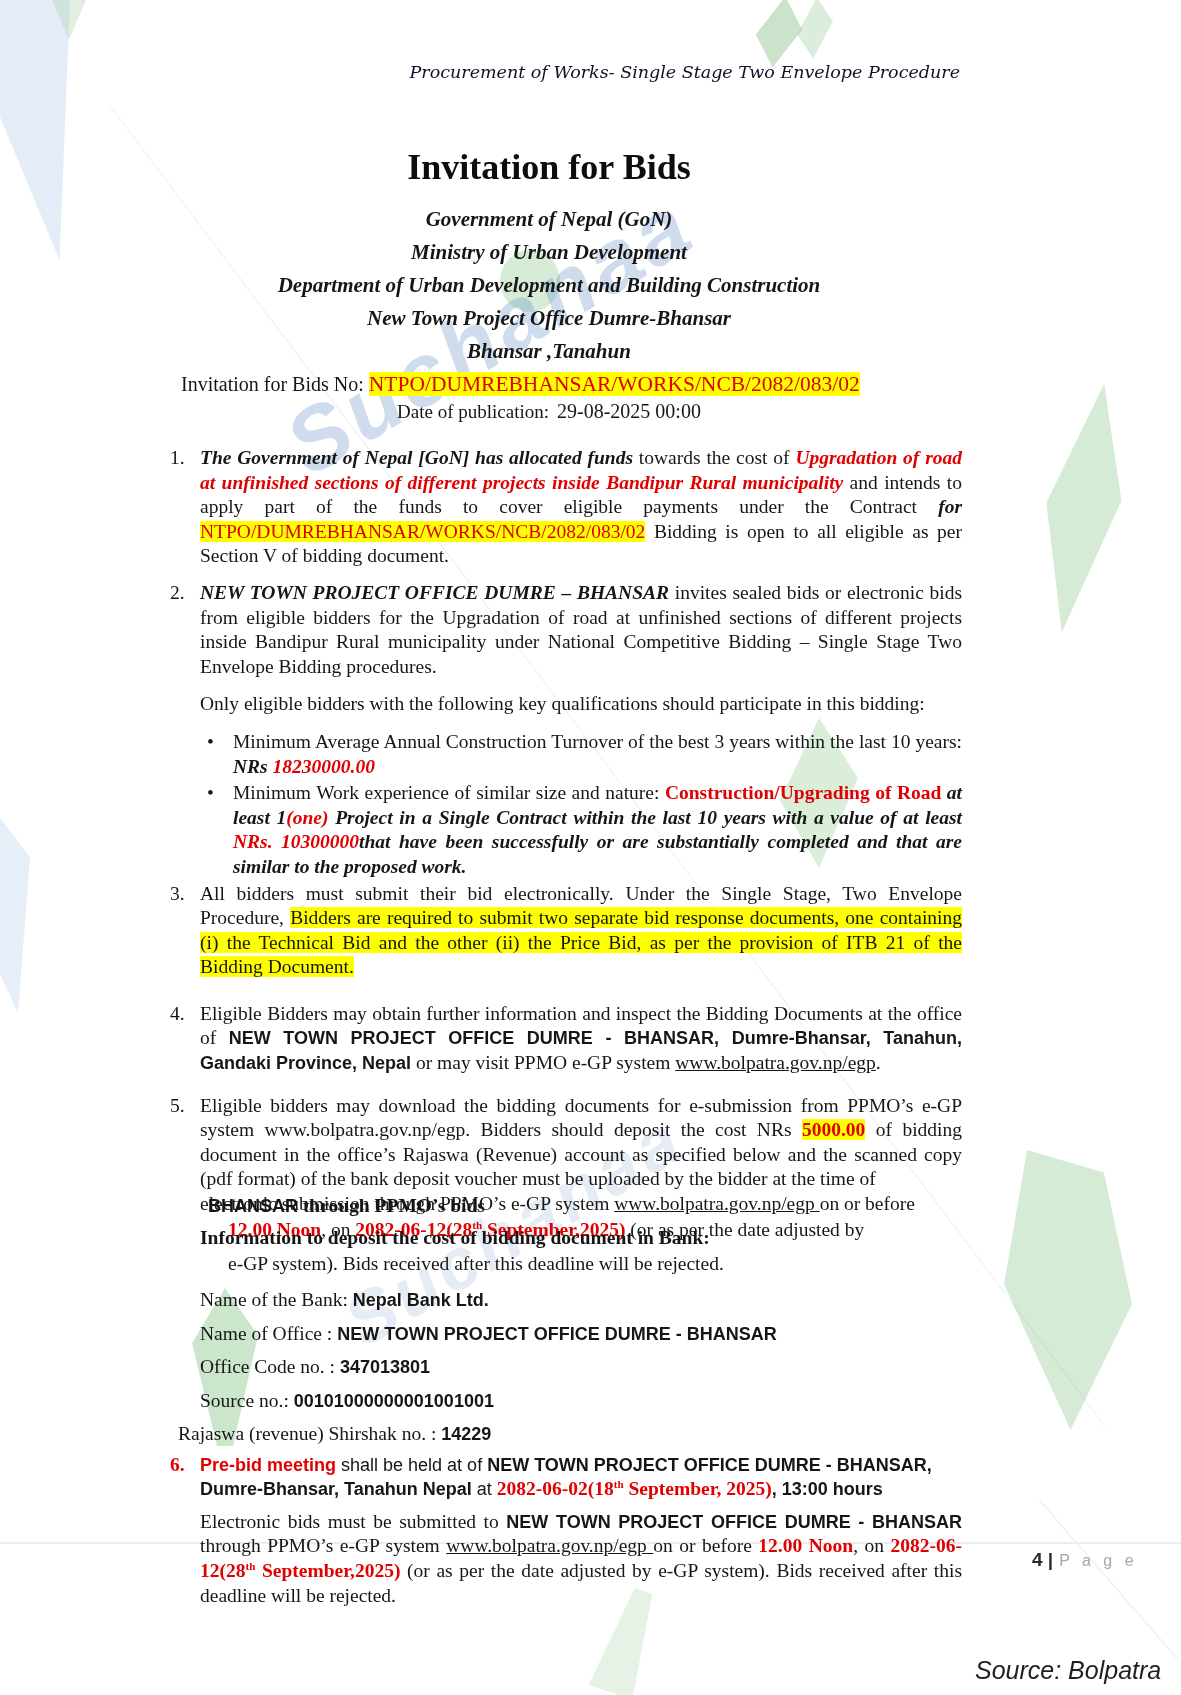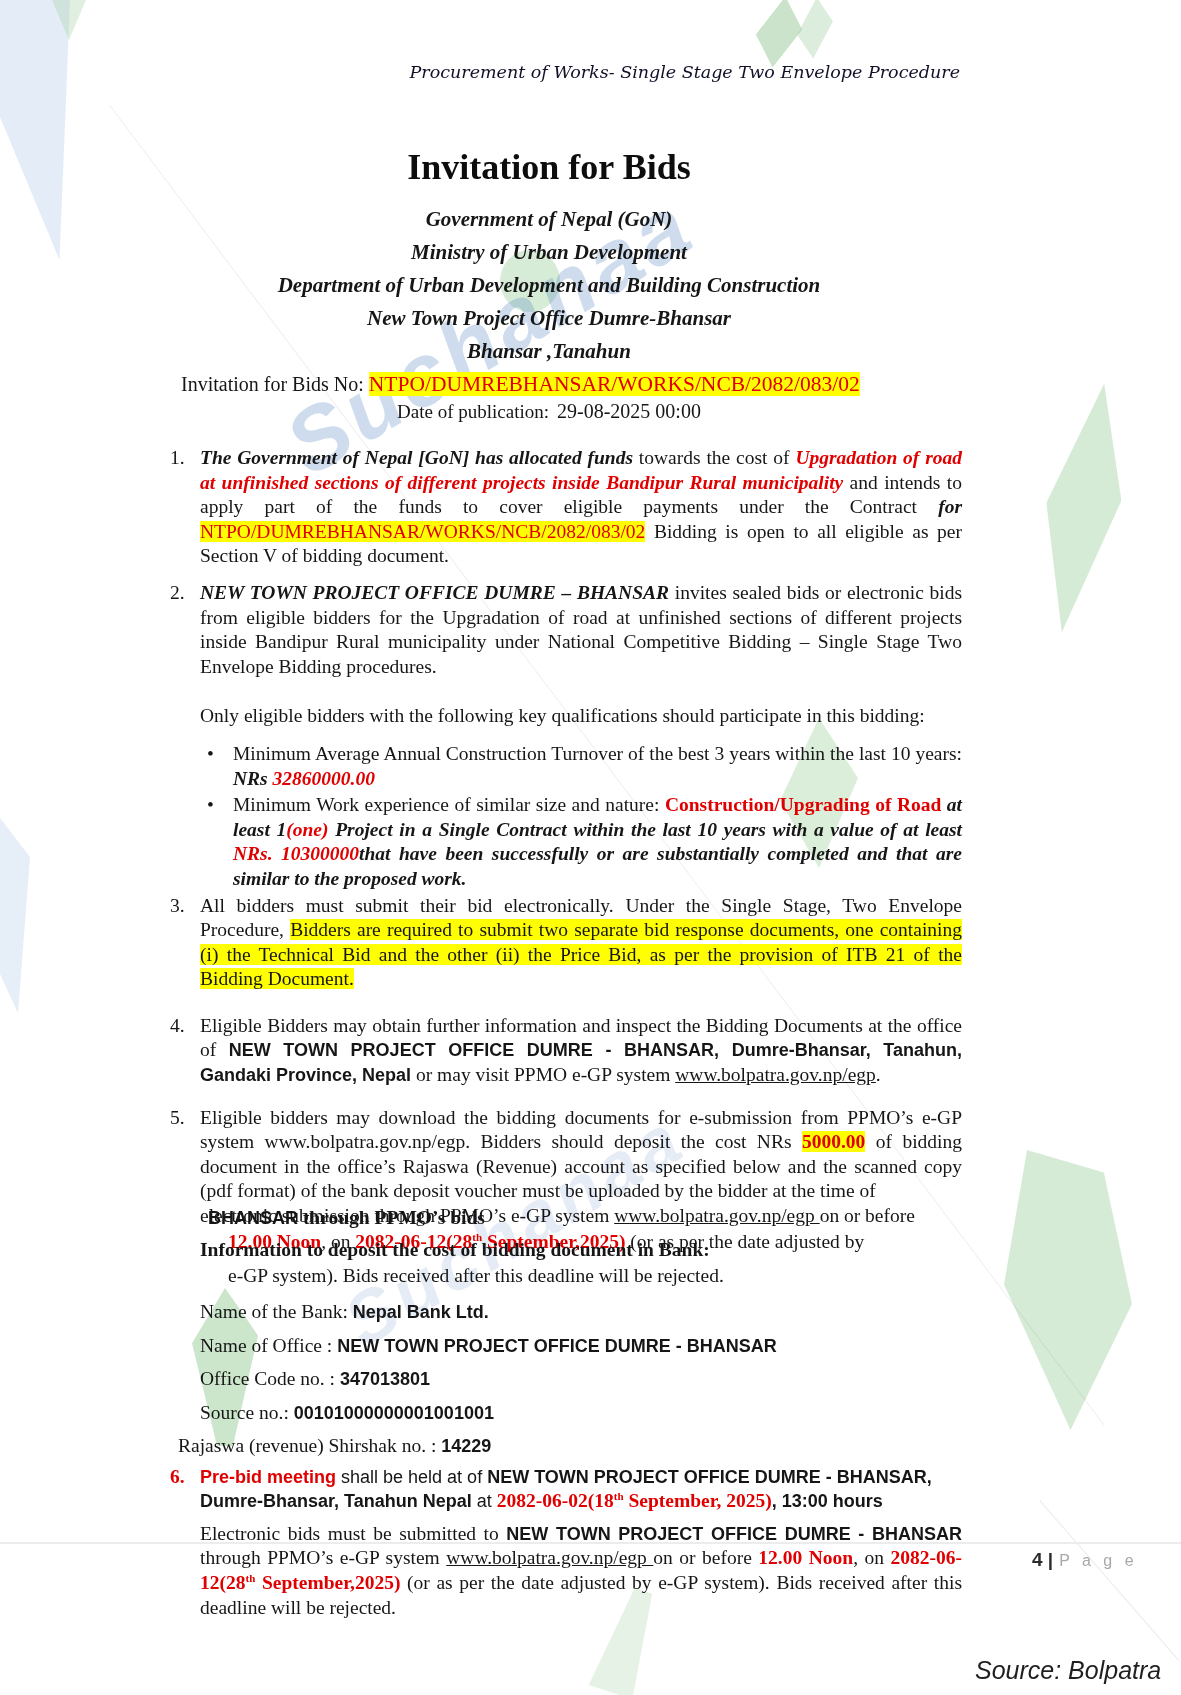--- a/index.html
+++ b/index.html
@@ -122,24 +122,24 @@
 
   <div class="doc-body">
       <div class="blk numbered" style="margin-top: 0px;">
         <span class="num">1.</span>
         <span class="txt just"><span class="st-bi">The Government of Nepal [GoN] has allocated funds</span><span> towards the cost of </span><span class="st-bi st-r">Upgradation of road at unfinished sections of different projects inside Bandipur Rural municipality</span><span>  and intends to apply part of the funds to cover eligible payments under the Contract </span><span class="st-bi">for</span><span> </span><span class="st-r st-hl">NTPO/DUMREBHANSAR/WORKS/NCB/2082/083/02</span><span> Bidding is open to all eligible as per Section V of bidding document.</span></span>
       </div>
       <div class="blk numbered" style="margin-top: 12px;">
         <span class="num">2.</span>
         <span class="txt just"><span class="st-bi">NEW TOWN PROJECT OFFICE DUMRE – BHANSAR</span><span> invites sealed bids or electronic bids from eligible bidders for the Upgradation of road at unfinished sections of different projects inside Bandipur Rural municipality  under National Competitive Bidding – Single Stage Two Envelope Bidding procedures.</span></span>
       </div>
-      <div class="blk plain" style="margin-top: 25px;"><span>Only eligible bidders with the following key qualifications should participate in this bidding:</span></div>
+      <div class="blk plain" style="margin-top: 13px;"><span>Only eligible bidders with the following key qualifications should participate in this bidding:</span></div>
       <div class="blk bullet" style="margin-top: 13px;">
         <span class="bdot">•</span>
-        <span class="txt just"><span>Minimum Average Annual Construction Turnover of the best 3 years within the last 10 years:  </span><span class="st-bi">NRs </span><span class="st-bi st-r">32860000.00</span></span>
+        <span class="txt just"><span>Minimum Average Annual Construction Turnover of the best 3 years within the last 10 years:  </span><span class="st-bi">NRs </span><span class="st-bi st-r">18230000.00</span></span>
       </div>
       <div class="blk bullet" style="margin-top: 2px;">
         <span class="bdot">•</span>
         <span class="txt just"><span>Minimum Work experience of similar size and nature: </span><span class="st-b st-r">Construction/Upgrading of Road</span><span class="st-bi"> at least 1</span><span class="st-bi st-r">(one)</span><span class="st-bi"> Project in a Single Contract within the last 10 years with a value of at least </span><span class="st-bi st-r">NRs. 10300000</span><span class="st-bi">that have been successfully or are substantially completed and that are similar to the proposed work.</span></span>
       </div>
       <div class="blk numbered" style="margin-top: 2px;">
         <span class="num">3.</span>
         <span class="txt just"><span> All bidders must submit their bid electronically. Under the Single Stage, Two Envelope Procedure, </span><span class="st-hl">Bidders are required to submit two separate bid response documents, one containing (i) the Technical Bid and the other (ii) the Price Bid, as per the provision of ITB 21 of the Bidding Document.</span></span>
       </div>
       <div class="blk numbered" style="margin-top: 22px;">

